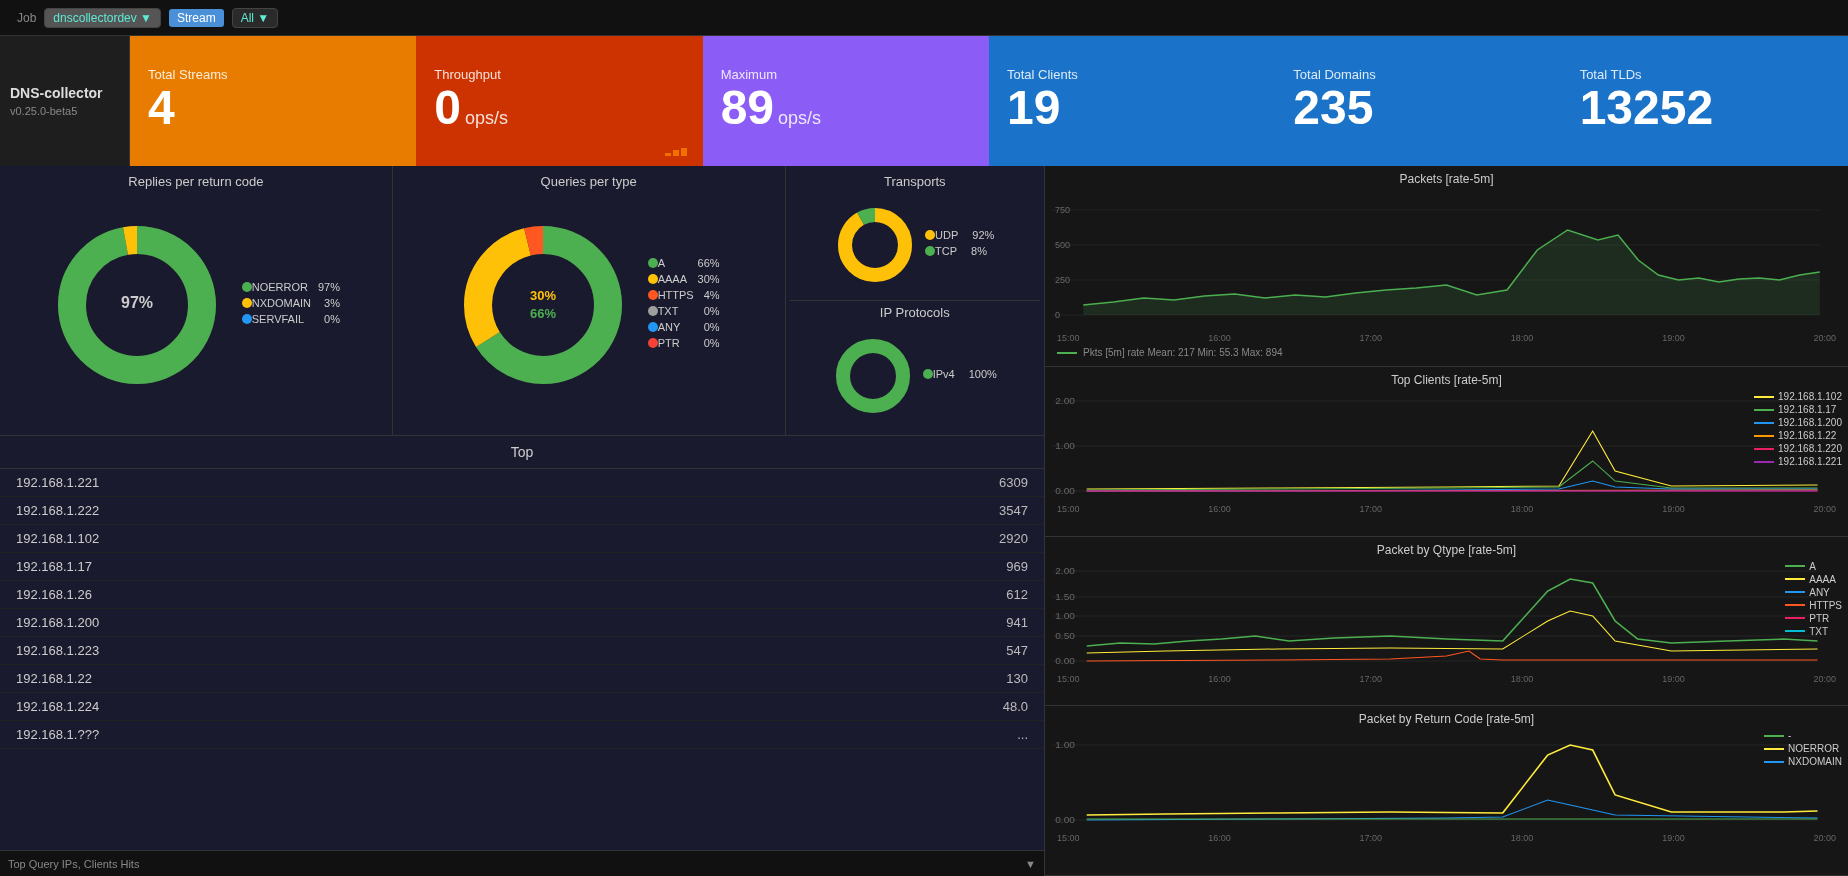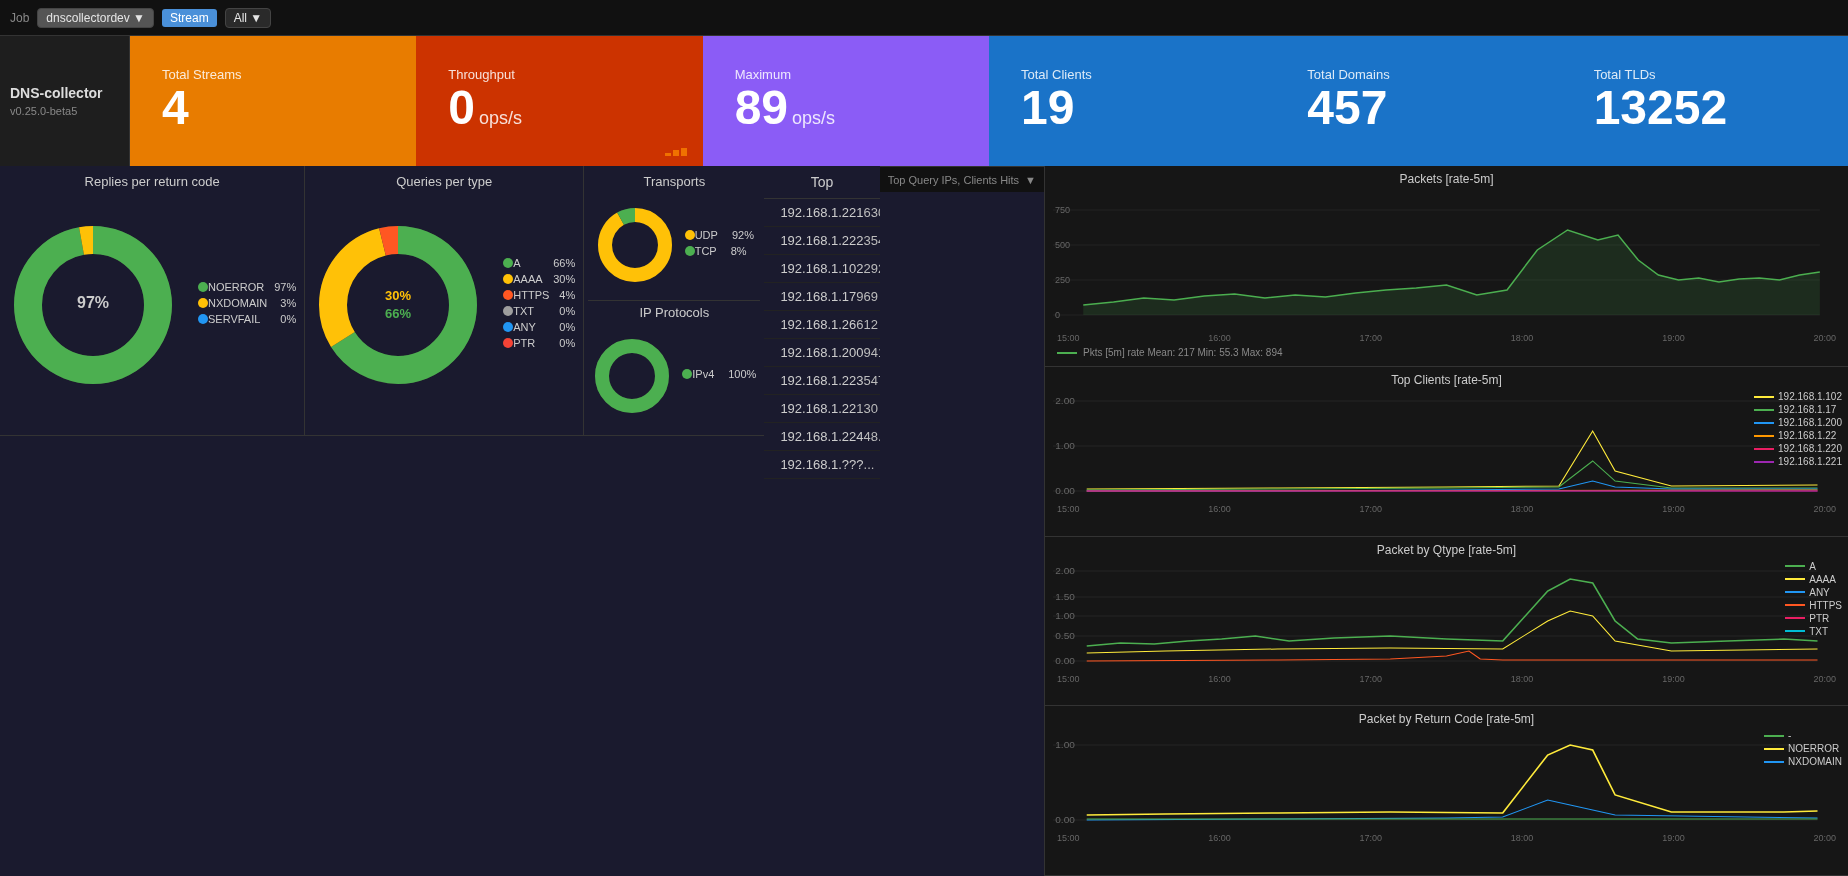--- a/index.html
+++ b/index.html
@@ -11,32 +11,32 @@
       overflow: hidden;
       width: 1848px;
       height: 876px;
     }
 
     
     .top-bar {
       display: flex;
       align-items: center;
       background: #111;
-      padding: 4px 10px;
+      padding: 4px 17px;
       gap: 8px;
       border-bottom: 1px solid #333;
       height: 36px;
     }
     .top-bar-pill {
       background: #2a2a2a;
       border: 1px solid #444;
       border-radius: 4px;
       padding: 2px 8px;
       font-size: 12px;
-      color: #e5e5e5;
+      color: #5eead4;
       cursor: pointer;
     }
     .top-bar-pill.active {
       background: #555;
     }
     .stream-badge {
       background: #4a90d9;
       color: white;
       border-radius: 3px;
       padding: 2px 8px;
@@ -59,21 +59,21 @@
       border-right: 1px solid #333;
     }
     .dns-info .title { font-size: 14px; font-weight: bold; color: #ddd; }
     .dns-info .version { font-size: 11px; color: #888; margin-top: 4px; }
 
     .stat-card {
       display: flex;
       flex-direction: column;
       align-items: flex-start;
       justify-content: center;
-      padding: 8px 32px;
+      padding: 8px 18px;
       flex: 1;
       position: relative;
     }
     .stat-card.orange1 { background: #e87c00; }
     .stat-card.orange2 { background: #cc3300; }
     .stat-card.orange3 { background: #8b5cf6; }
     .stat-card.blue1 { background: #1a73c8; }
     .stat-card.blue2 { background: #1a73c8; }
     .stat-card.blue3 { background: #1a73c8; }
 
@@ -83,21 +83,21 @@
 
     
     .main-content {
       display: flex;
       height: calc(876px - 36px - 130px);
     }
 
     .left-panel {
       flex: 0 0 1045px;
       display: flex;
-      flex-direction: row;
+      flex-direction: column;
       border-right: 1px solid #333;
     }
 
     .charts-top {
       display: flex;
       height: 270px;
       border-bottom: 1px solid #333;
     }
 
     .chart-section {
@@ -272,21 +272,21 @@
       <div class="stat-value">89</div>
       <span class="stat-unit">ops/s</span>
     </div>
   </div>
   <div class="stat-card blue1">
     <div class="stat-label">Total Clients</div>
     <div class="stat-value">19</div>
   </div>
   <div class="stat-card blue2">
     <div class="stat-label">Total Domains</div>
-    <div class="stat-value">457</div>
+    <div class="stat-value">235</div>
   </div>
   <div class="stat-card blue3">
     <div class="stat-label">Total TLDs</div>
     <div class="stat-value">13252</div>
   </div>
 </div>
 
 <div class="main-content">
 
   <div class="left-panel">

